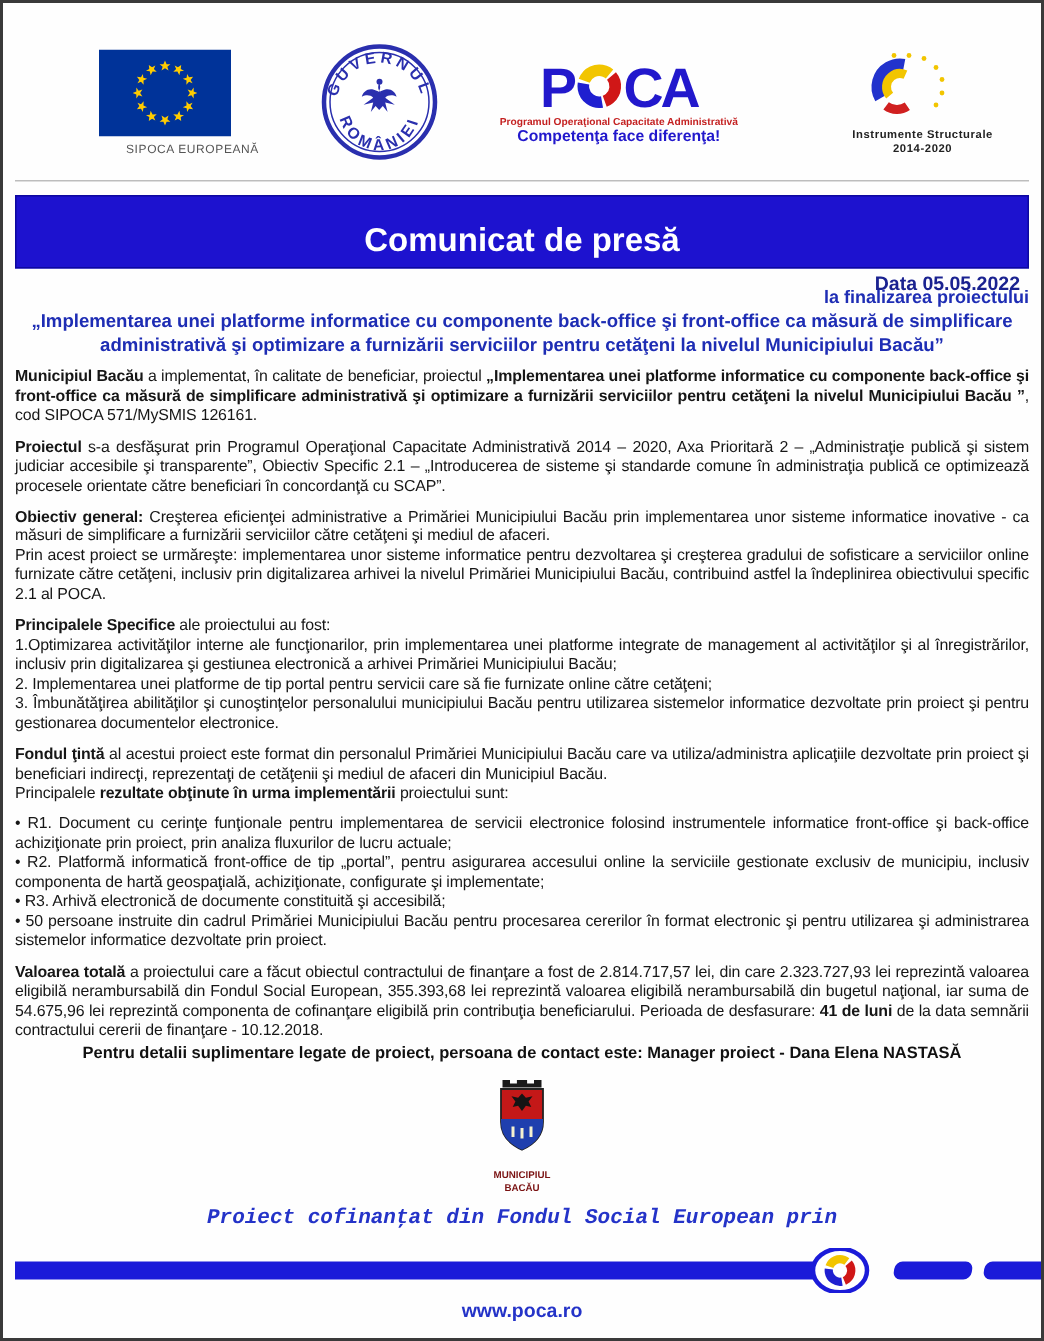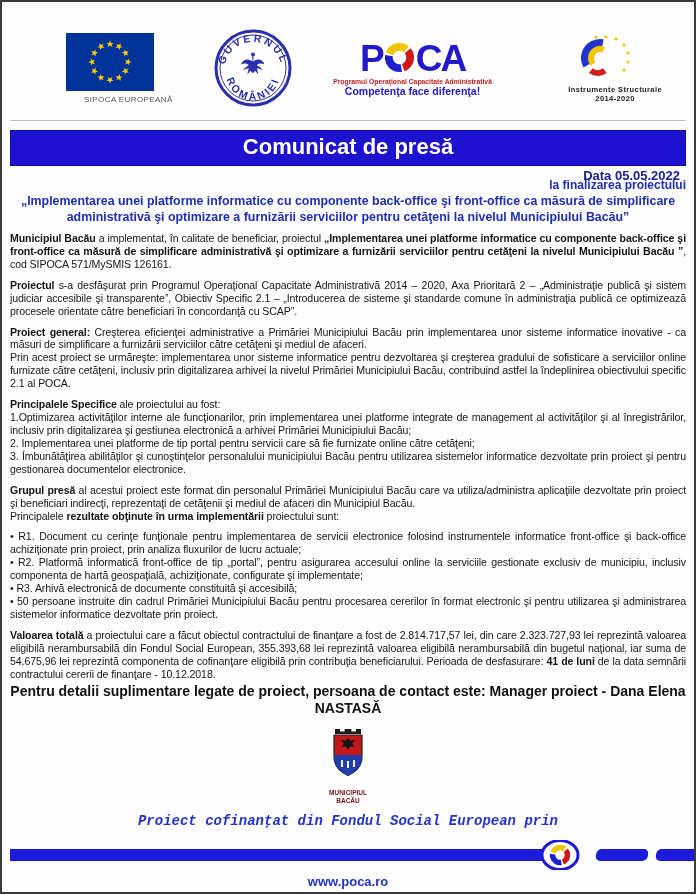--- a/index.html
+++ b/index.html
@@ -15,33 +15,33 @@
   .cap{font-size:8px;color:#555;margin-top:4px;letter-spacing:.4px;padding-left:36px;}
   .cap.b{color:#222;font-weight:bold;font-size:7.5px;margin-top:0;line-height:1.2;}
   .poca-row{display:flex;align-items:center;line-height:1;}
   .poca-letter{font-size:37px;font-weight:800;color:#2218cc;letter-spacing:-2px;
     font-family:"Liberation Sans",sans-serif;position:relative;}
   .poca-sub{font-size:6.8px;font-weight:bold;color:#c42121;margin-top:1px;}
   .poca-tag{font-size:10.5px;font-weight:bold;color:#2218cc;}
   
   .titlebar{margin-top:9px;background:#1d12cf;border:1px solid #0d07a0;
     color:#fff;text-align:center;font-size:22px;font-weight:bold;
-    padding:3px 0 5px 0;}
+    padding:16px 0 5px 0;}
   
   .meta{position:relative;margin-top:0;}
   .date{position:absolute;right:6px;top:2px;color:#1a2290;font-weight:bold;font-size:13px;}
   .subtitle{text-align:right;color:#1e2db4;font-weight:bold;font-size:12px;padding-top:12px;}
   .project-title{text-align:center;color:#1e2db4;font-weight:bold;font-size:12.4px;
     line-height:1.25;margin-top:2px;padding:0 2px;}
   
   .bodytext{margin-top:7px;font-size:10.6px;line-height:1.22;letter-spacing:-0.1px;
     text-align:justify;color:#161616;}
   .para{margin:0 0 8px 0;}
   .para.tight{margin-bottom:0;}
-  .contact{font-weight:bold;text-align:center;font-size:14px;line-height:1.25;margin-top:2px;}
+  .contact{font-weight:bold;text-align:center;font-size:11px;line-height:1.25;margin-top:2px;}
   
   .arms{display:flex;flex-direction:column;align-items:center;margin-top:8px;}
   .arms-cap{font-size:6.5px;font-weight:bold;color:#7a1212;line-height:1.15;text-align:center;margin-top:1px;}
   .cofinance{margin-top:7px;text-align:center;color:#2433c8;font-style:italic;
     font-weight:bold;font-size:14px;line-height:1.35;font-family:Liberation Mono, monospace;}
   .bar{position:relative;height:30px;margin-top:10px;}
   .bar-main{position:absolute;left:0;top:9px;height:12px;width:540px;background:#1b1bd9;border-radius:0 6px 6px 0;}
   .bar-emblem{position:absolute;left:528px;top:0;}
   .bar-dash{position:absolute;top:9px;height:12px;background:#1b1bd9;border-radius:5px;transform:skewX(-8deg);}
   .d1{left:586px;width:52px;}
@@ -140,27 +140,27 @@
 
   <div class="meta">
     <div class="date">Data 05.05.2022</div>
     <div class="subtitle">la finalizarea proiectului</div>
     <div class="project-title">„Implementarea unei platforme informatice cu componente back-office şi front-office ca măsură de simplificare administrativă şi optimizare a furnizării serviciilor pentru cetăţeni la nivelul Municipiului Bacău”</div>
   </div>
 
   <div class="bodytext">
     <p class="para"><b>Municipiul Bacău</b><span> a implementat, în calitate de beneficiar, proiectul </span><b>„Implementarea unei platforme informatice cu componente back-office şi front-office ca măsură de simplificare administrativă şi optimizare a furnizării serviciilor pentru cetăţeni la nivelul Municipiului Bacău ”</b><span>, cod SIPOCA 571/MySMIS 126161.</span></p>
     <p class="para"><b>Proiectul</b><span> s-a desfăşurat prin Programul Operaţional Capacitate Administrativă 2014 – 2020, Axa Prioritară 2 – „Administraţie publică şi sistem judiciar accesibile şi transparente”, Obiectiv Specific 2.1 – „Introducerea de sisteme şi standarde comune în administraţia publică ce optimizează procesele orientate către beneficiari în concordanţă cu SCAP”.</span></p>
-    <p class="para tight"><b>Proiect general:</b><span> Creşterea eficienţei administrative a Primăriei Municipiului Bacău prin implementarea unor sisteme informatice inovative - ca măsuri de simplificare a furnizării serviciilor către cetăţeni şi mediul de afaceri.</span></p>
+    <p class="para tight"><b>Obiectiv general:</b><span> Creşterea eficienţei administrative a Primăriei Municipiului Bacău prin implementarea unor sisteme informatice inovative - ca măsuri de simplificare a furnizării serviciilor către cetăţeni şi mediul de afaceri.</span></p>
     <p class="para"><span>Prin acest proiect se urmăreşte: implementarea unor sisteme informatice pentru dezvoltarea şi creşterea gradului de sofisticare a serviciilor online furnizate către cetăţeni, inclusiv prin digitalizarea arhivei la nivelul Primăriei Municipiului Bacău, contribuind astfel la îndeplinirea obiectivului specific 2.1 al POCA.</span></p>
     <p class="para tight"><b>Principalele Specifice</b><span> ale proiectului au fost:</span></p>
     <p class="para tight"><span>1.Optimizarea activităţilor interne ale funcţionarilor, prin implementarea unei platforme integrate de management al activităţilor şi al înregistrărilor, inclusiv prin digitalizarea şi gestiunea electronică a arhivei Primăriei Municipiului Bacău;</span></p>
     <p class="para tight"><span>2. Implementarea unei platforme de tip portal pentru servicii care să fie furnizate online către cetăţeni;</span></p>
     <p class="para"><span>3. Îmbunătăţirea abilităţilor şi cunoştinţelor personalului municipiului Bacău pentru utilizarea sistemelor informatice dezvoltate prin proiect şi pentru gestionarea documentelor electronice.</span></p>
-    <p class="para tight"><b>Grupul presă</b><span> al acestui proiect este format din personalul Primăriei Municipiului Bacău care va utiliza/administra aplicaţiile dezvoltate prin proiect şi beneficiari indirecţi, reprezentaţi de cetăţenii şi mediul de afaceri din Municipiul Bacău.</span></p>
+    <p class="para tight"><b>Fondul ţintă</b><span> al acestui proiect este format din personalul Primăriei Municipiului Bacău care va utiliza/administra aplicaţiile dezvoltate prin proiect şi beneficiari indirecţi, reprezentaţi de cetăţenii şi mediul de afaceri din Municipiul Bacău.</span></p>
     <p class="para"><span>Principalele </span><b>rezultate obţinute în urma implementării</b><span> proiectului sunt:</span></p>
     <p class="para tight"><span>• R1. Document cu cerinţe funţionale pentru implementarea de servicii electronice folosind instrumentele informatice front-office şi back-office achiziţionate prin proiect, prin analiza fluxurilor de lucru actuale;</span></p>
     <p class="para tight"><span>• R2. Platformă informatică front-office de tip „portal”, pentru asigurarea accesului online la serviciile gestionate exclusiv de municipiu, inclusiv componenta de hartă geospaţială, achiziţionate, configurate şi implementate;</span></p>
     <p class="para tight"><span>• R3. Arhivă electronică de documente constituită şi accesibilă;</span></p>
     <p class="para"><span>• 50 persoane instruite din cadrul Primăriei Municipiului Bacău pentru procesarea cererilor în format electronic şi pentru utilizarea şi administrarea sistemelor informatice dezvoltate prin proiect.</span></p>
     <p class="para tight"><b>Valoarea totală</b><span> a proiectului care a făcut obiectul contractului de finanţare a fost de 2.814.717,57 lei, din care 2.323.727,93 lei reprezintă valoarea eligibilă nerambursabilă din Fondul Social European, 355.393,68 lei reprezintă valoarea eligibilă nerambursabilă din bugetul naţional, iar suma de 54.675,96 lei reprezintă componenta de cofinanţare eligibilă prin contribuţia beneficiarului. Perioada de desfasurare: </span><b>41 de luni</b><span> de la data semnării contractului cererii de finanţare - 10.12.2018.</span></p>
   </div>
 
   <div class="contact">
     <div>Pentru detalii suplimentare legate de proiect, persoana de contact este: Manager proiect - Dana Elena NASTASĂ</div>

